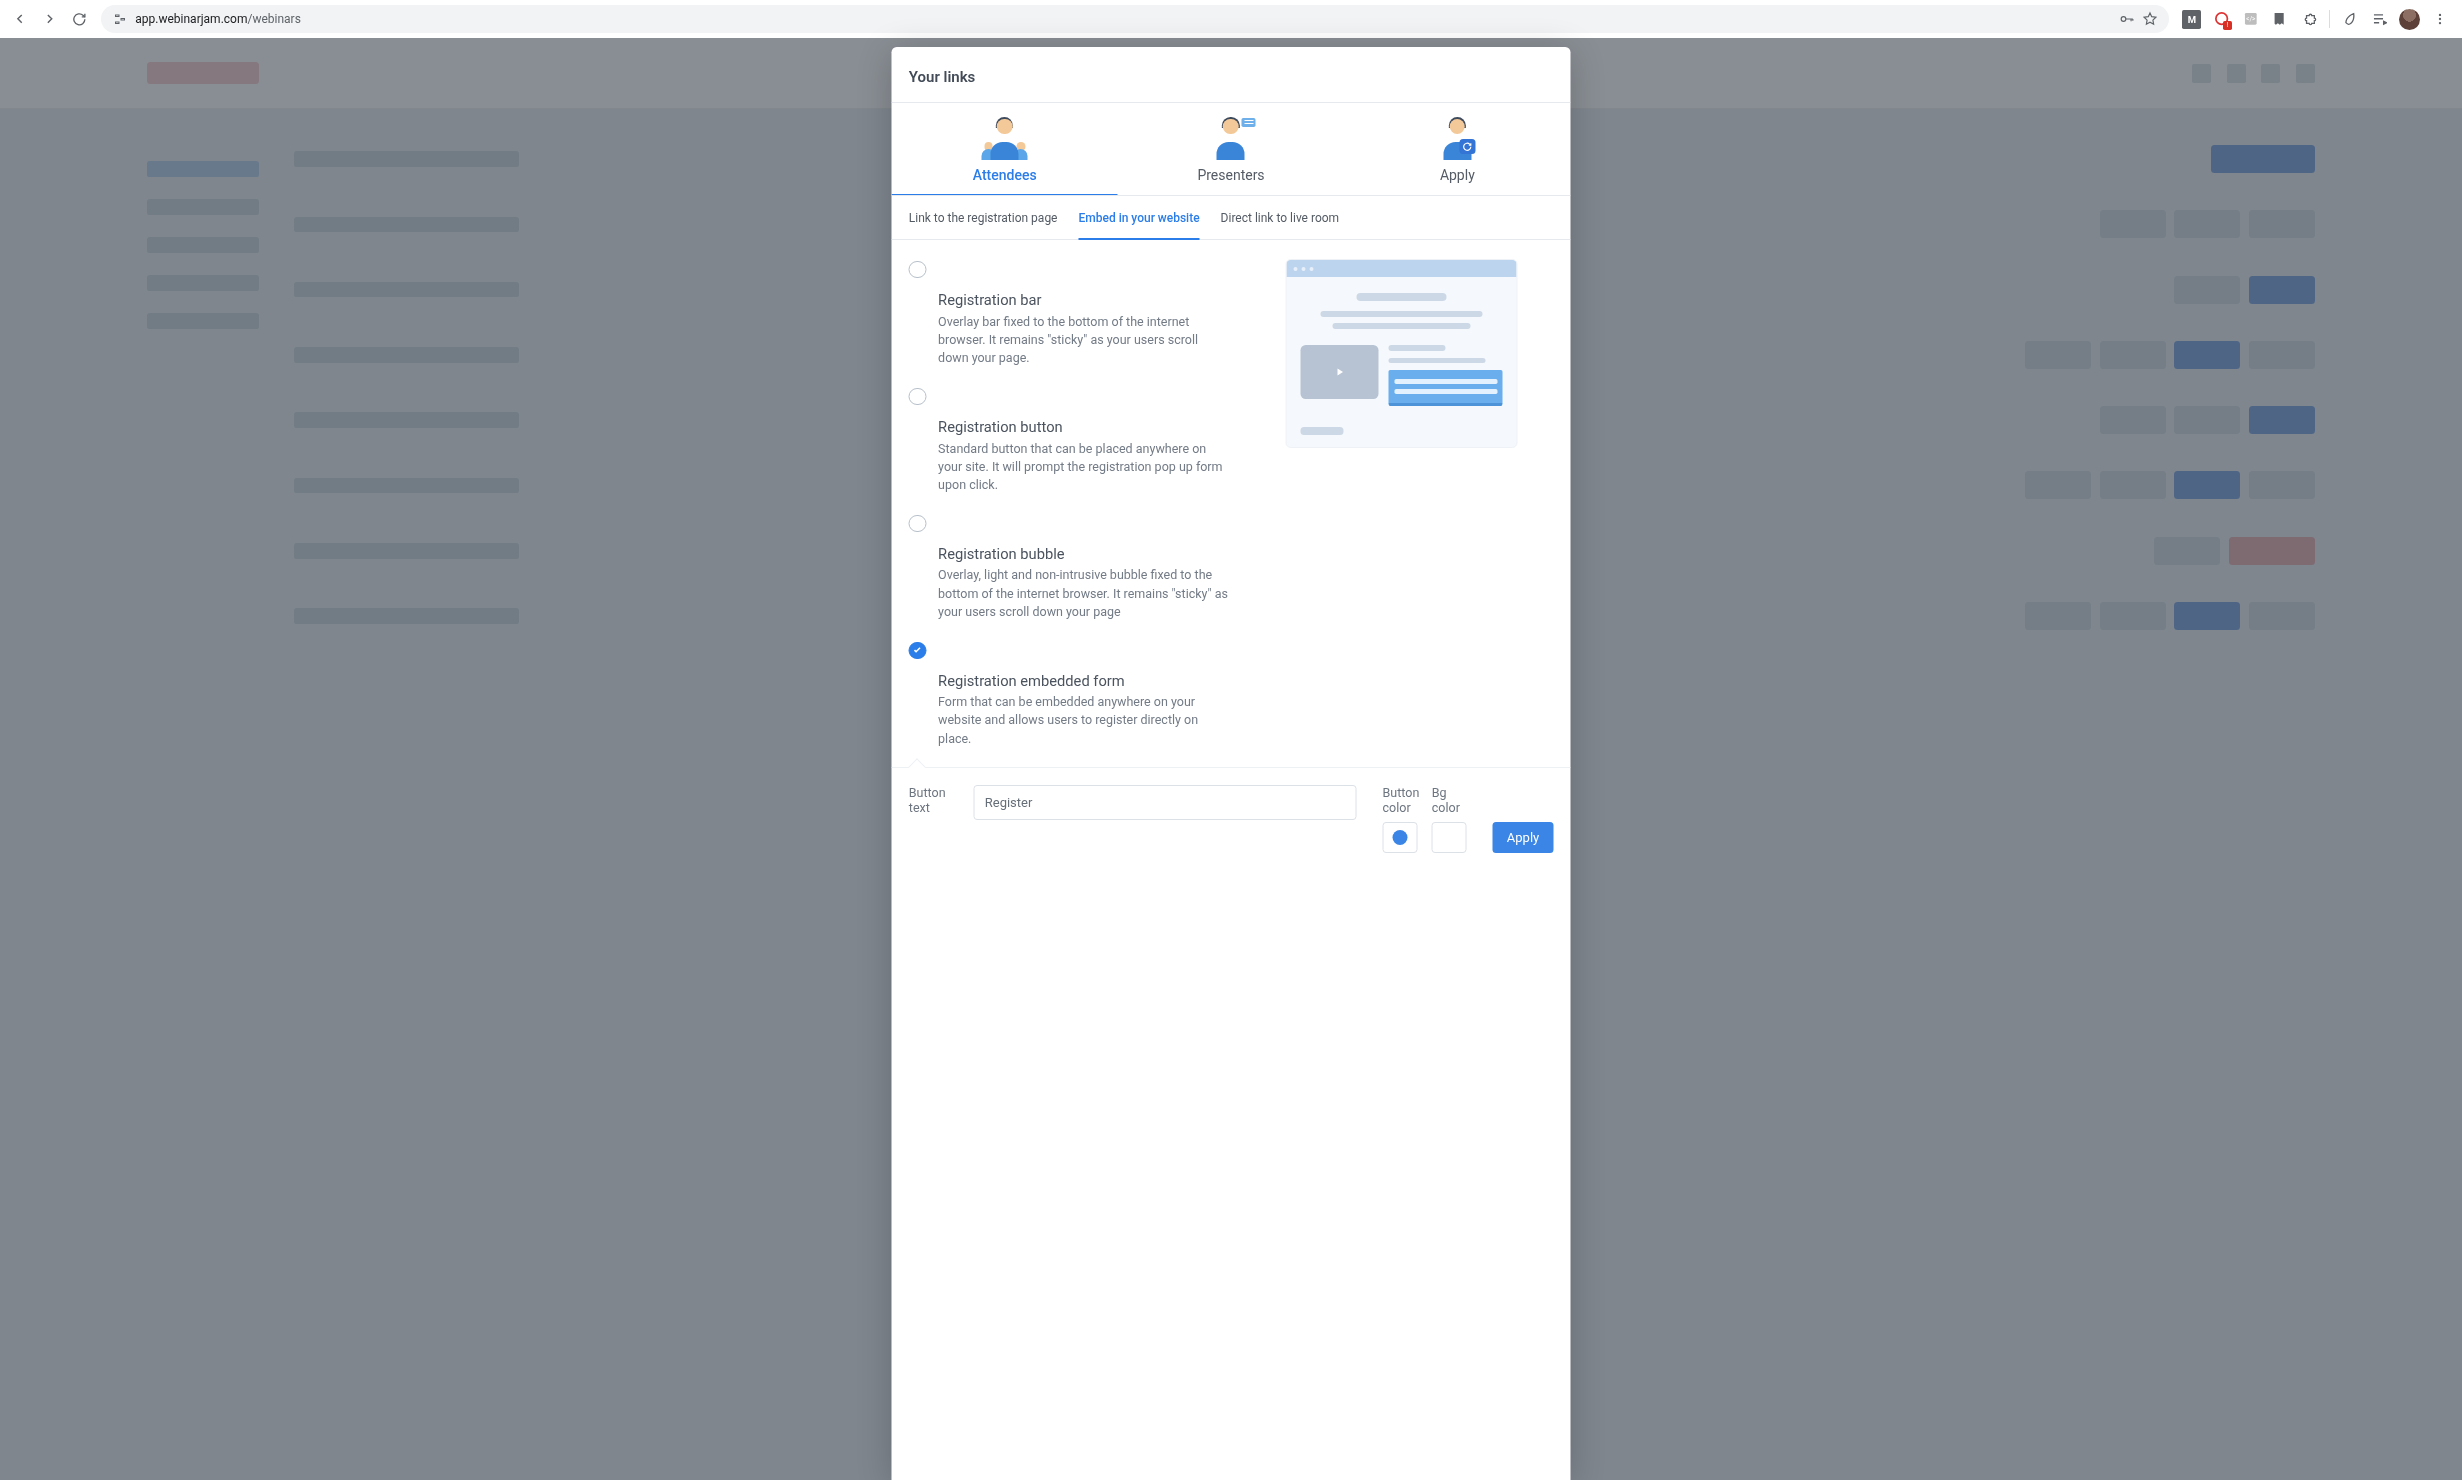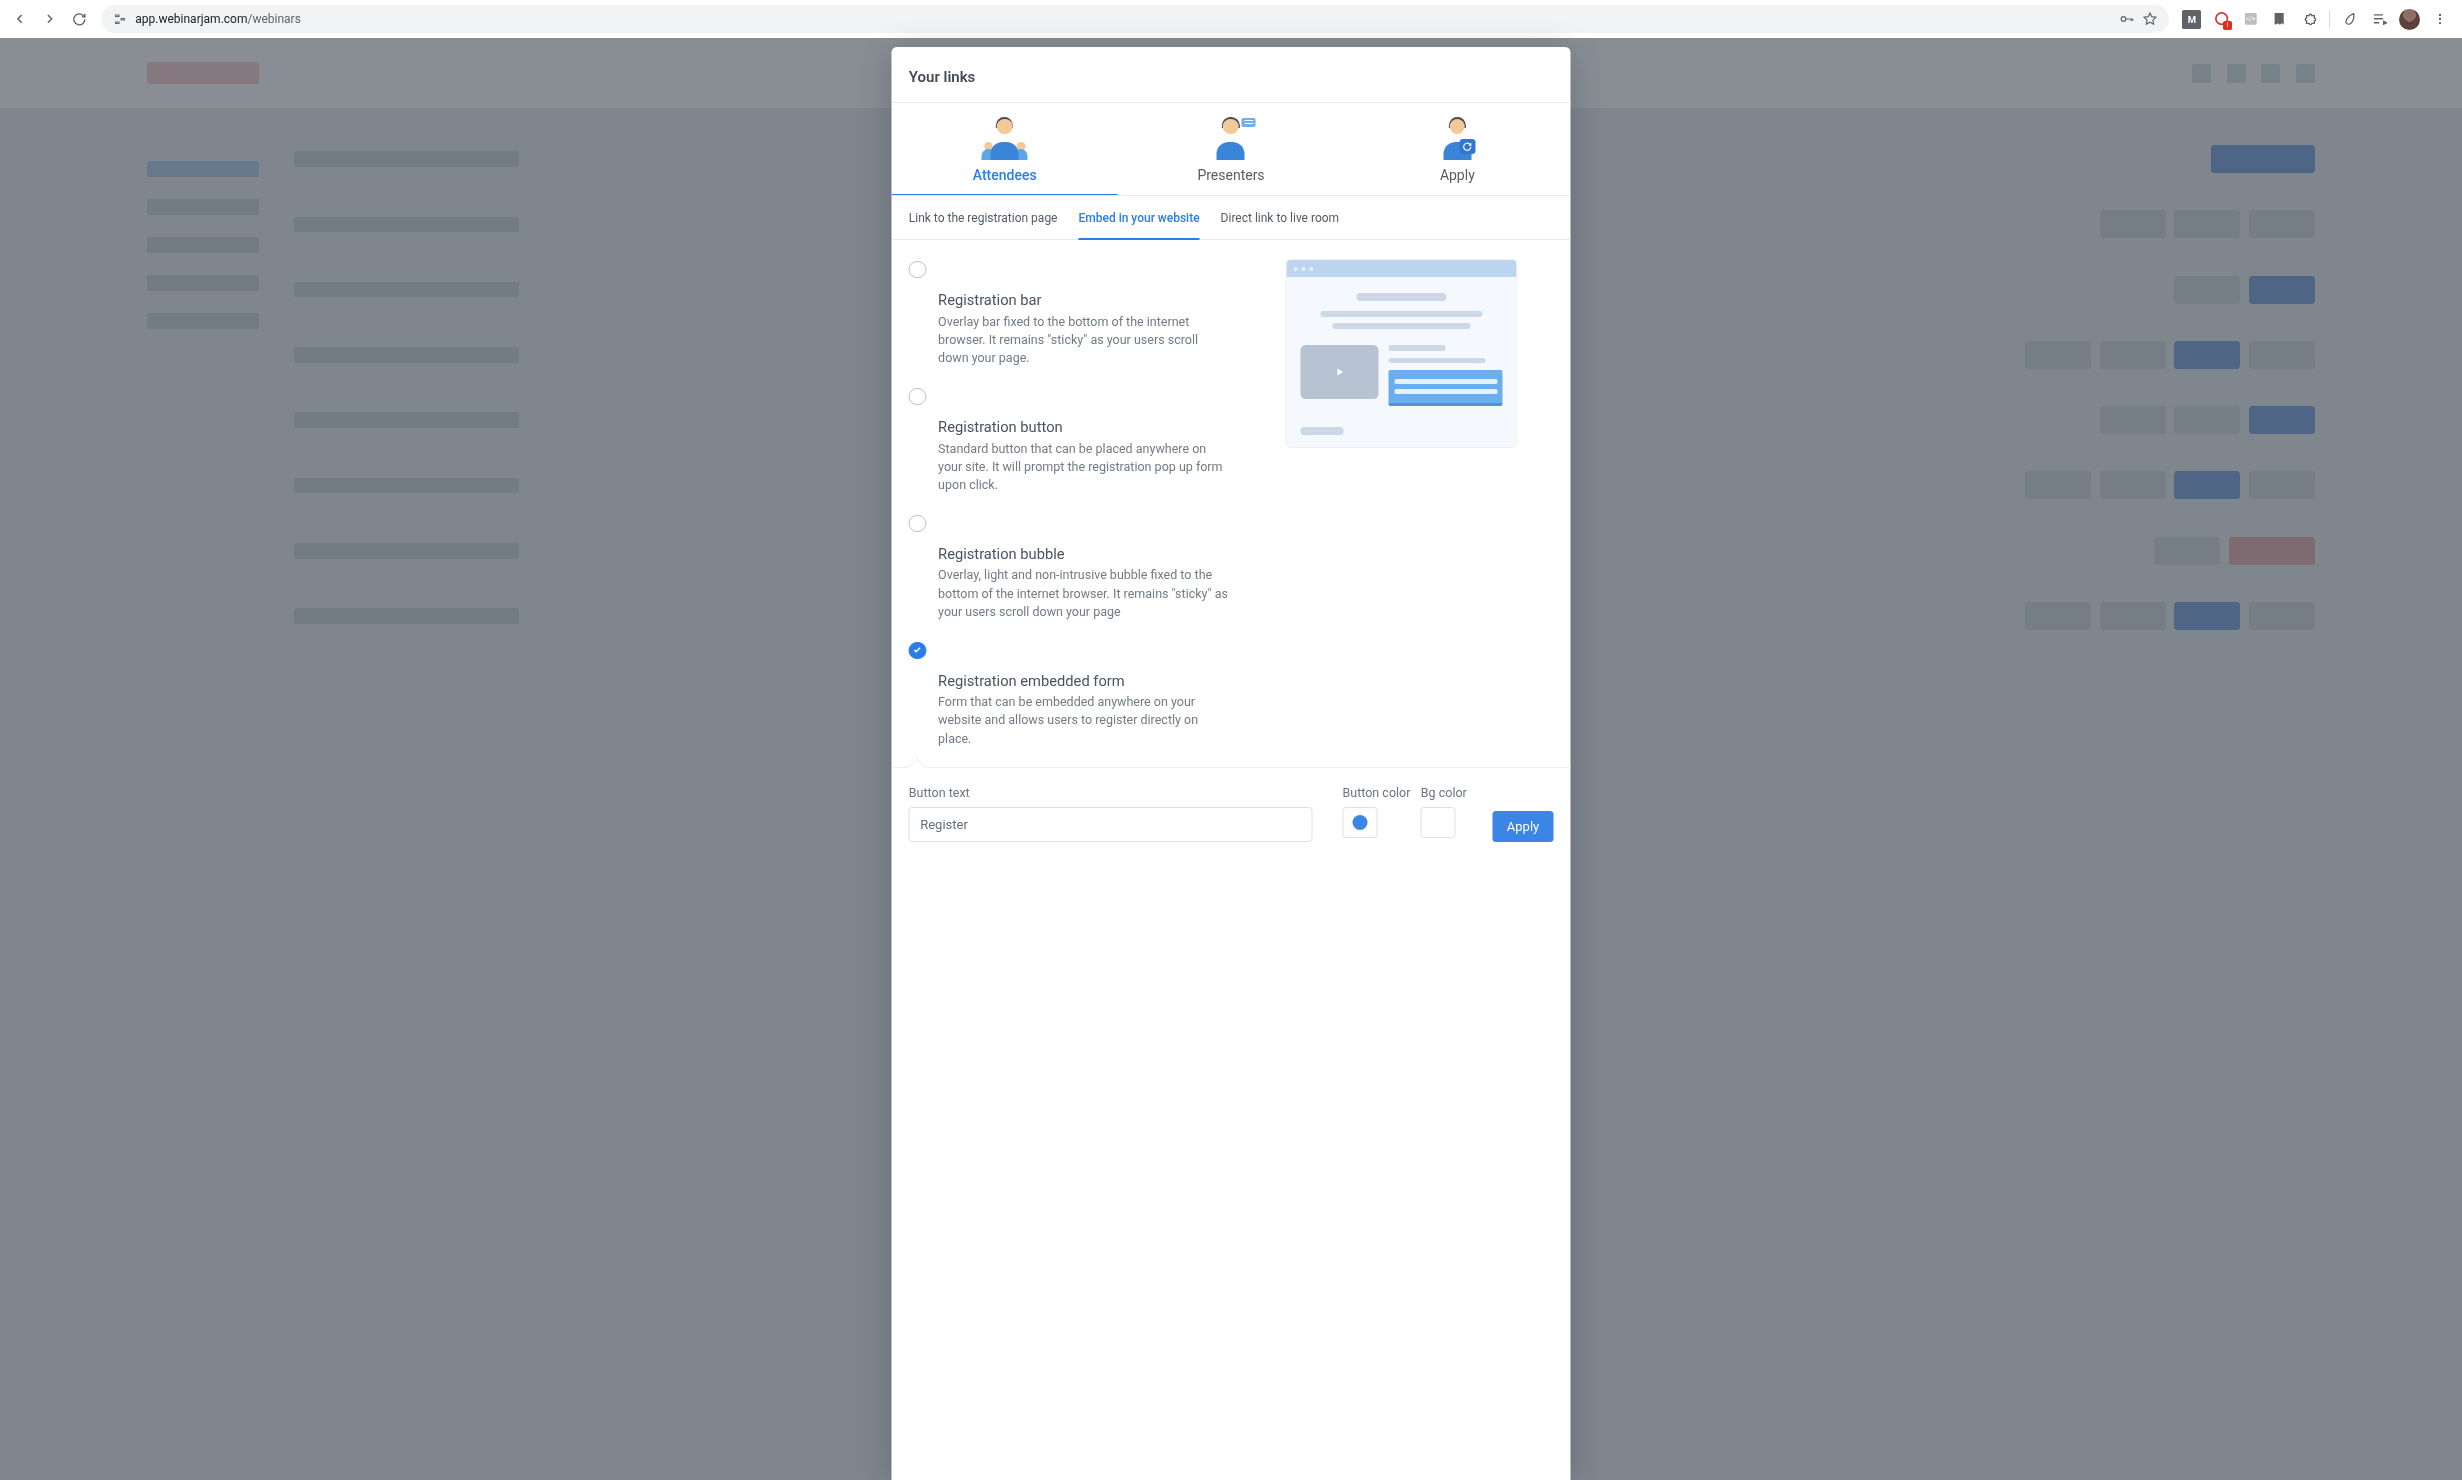--- a/index.html
+++ b/index.html
@@ -210,21 +210,21 @@
 .form-footer::before{
   content:"";
   position:absolute;
   top:-7px; left: 19px;
   width:12px; height:12px;
   background:#fff;
   border-left:0.9px solid #eef1f4;
   border-top:0.9px solid #eef1f4;
   transform: rotate(45deg);
 }
-.ff-group { display:flex; flex-direction:column; gap: 7px;}
+.ff-group { display:flex; flex-direction:row; gap: 7px;}
 .ff-label { font-size:12.5px; color:#6d7580;}
 .ff-input {
   height: 35px;
   border: 0.9px solid #dce1e7;
   border-radius:3.5px;
   padding: 0 10.4px;
   font-size:13px;
   color:#666e78;
   width:404px;
 }

